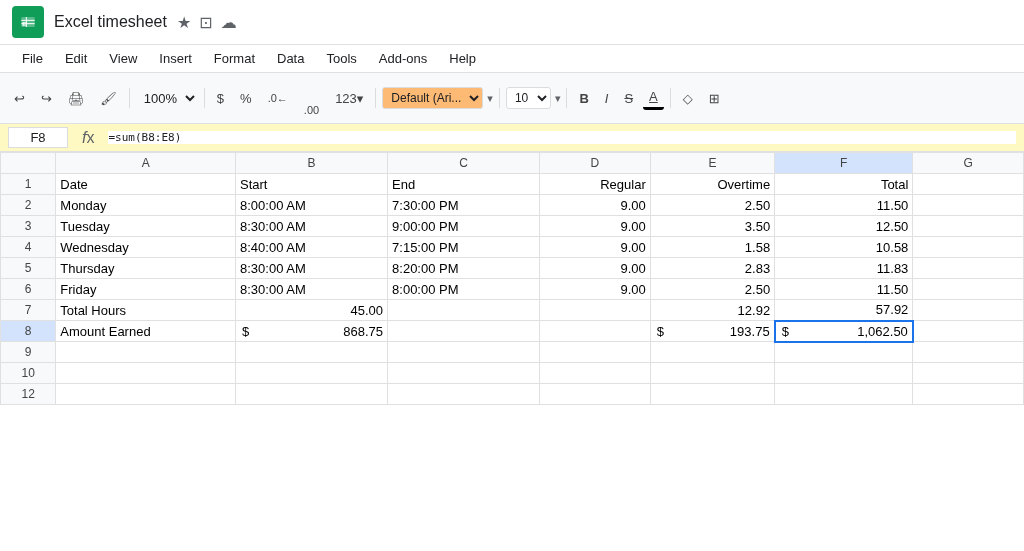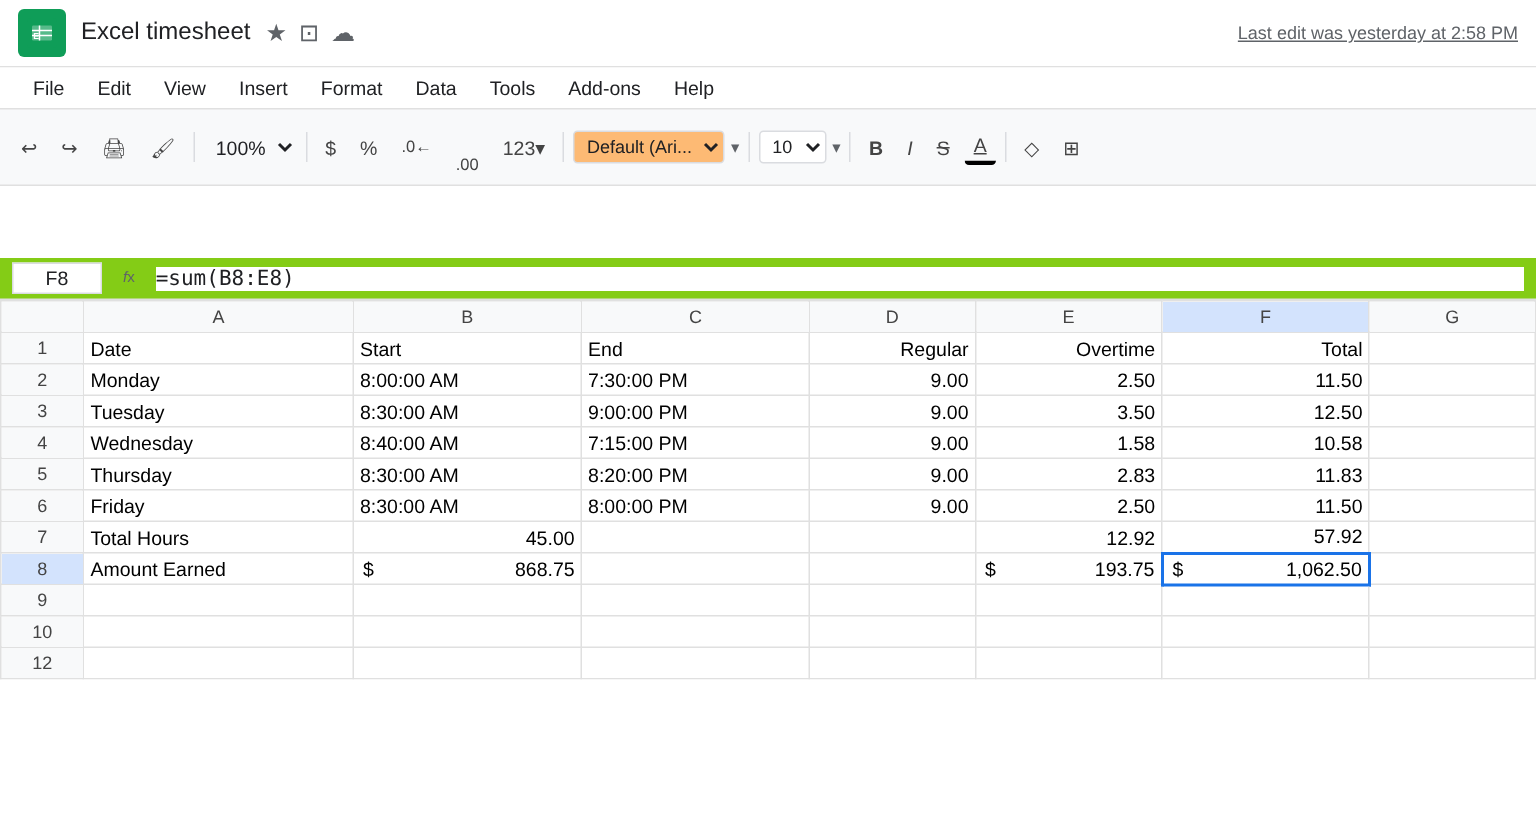--- a/index.html
+++ b/index.html
@@ -51,29 +51,29 @@
       border: 1px solid #dadce0; border-radius: 3px; font-size: 12px; padding: 2px 4px;
       background: #fff; cursor: pointer; color: #202124; width: 45px;
     }
     .bold { font-weight: bold; }
     .italic { font-style: italic; }
     .strikethrough { text-decoration: line-through; }
 
     
     .formula-bar {
       display: flex; align-items: center; padding: 2px 8px; gap: 8px;
-      border-bottom: 1px solid #e0e0e0; background: #84cc16; height: 28px; margin-top: 48px;
+      border-bottom: 1px solid #e0e0e0; background: #fef9c3; height: 28px;
     }
     .cell-ref {
       width: 60px; border: 1px solid #dadce0; padding: 2px 4px; font-size: 13px;
       text-align: center; color: #202124;
     }
-    .formula-icon { color: #5f6368; font-size: 10px; padding: 0 6px; }
+    .formula-icon { color: #5f6368; font-size: 16px; padding: 0 6px; }
     .formula-input {
-      flex: 1; border: none; outline: none; font-size: 14px; color: #202124; font-family: monospace;
+      flex: 1; border: none; outline: none; font-size: 11px; color: #202124; font-family: monospace;
     }
 
     
     .spreadsheet-container {
       display: flex; flex-direction: column; overflow: hidden; flex: 1;
     }
     .sheet-table-wrapper { overflow: auto; flex: 1; }
     table {
       border-collapse: collapse; font-size: 13px; width: 100%;
     }
@@ -116,21 +116,20 @@
       <line x1="10" y1="6" x2="10" y2="18" stroke="white" stroke-width="1.2"></line>
       <text x="5" y="17" fill="white" font-size="7" font-weight="bold">E</text>
     </svg>
   </div>
   <span class="title-text">Excel timesheet</span>
   <div class="title-icons">
     <span style="cursor:pointer;color:#5f6368;font-size:16px;">★</span>
     <span style="cursor:pointer;color:#5f6368;font-size:16px;">⊡</span>
     <span style="cursor:pointer;color:#5f6368;font-size:16px;">☁</span>
   </div>
-  <span class="last-edit">Last edit was yesterday at 2:58 PM</span>
 </div>
 
 <div class="menu-bar">
   <span class="menu-item">File</span>
   <span class="menu-item">Edit</span>
   <span class="menu-item">View</span>
   <span class="menu-item">Insert</span>
   <span class="menu-item">Format</span>
   <span class="menu-item">Data</span>
   <span class="menu-item">Tools</span>

